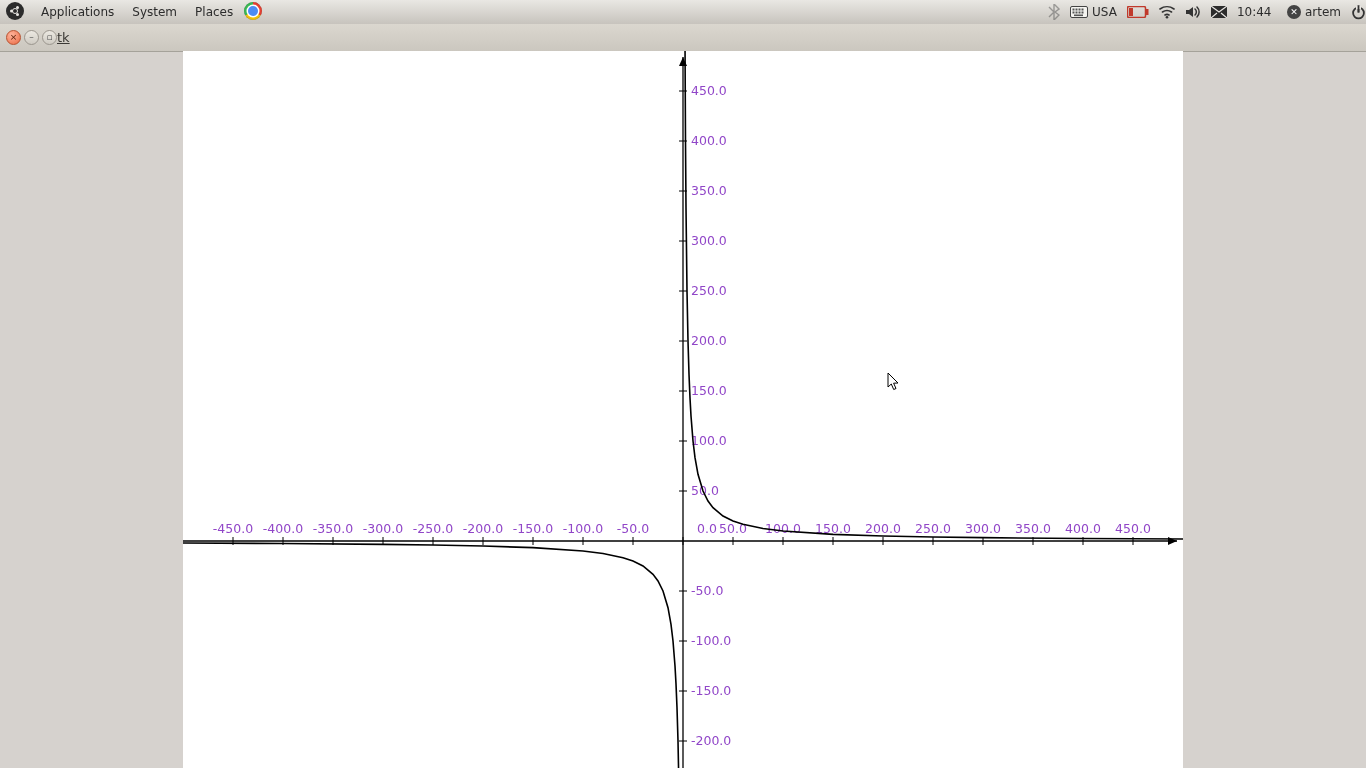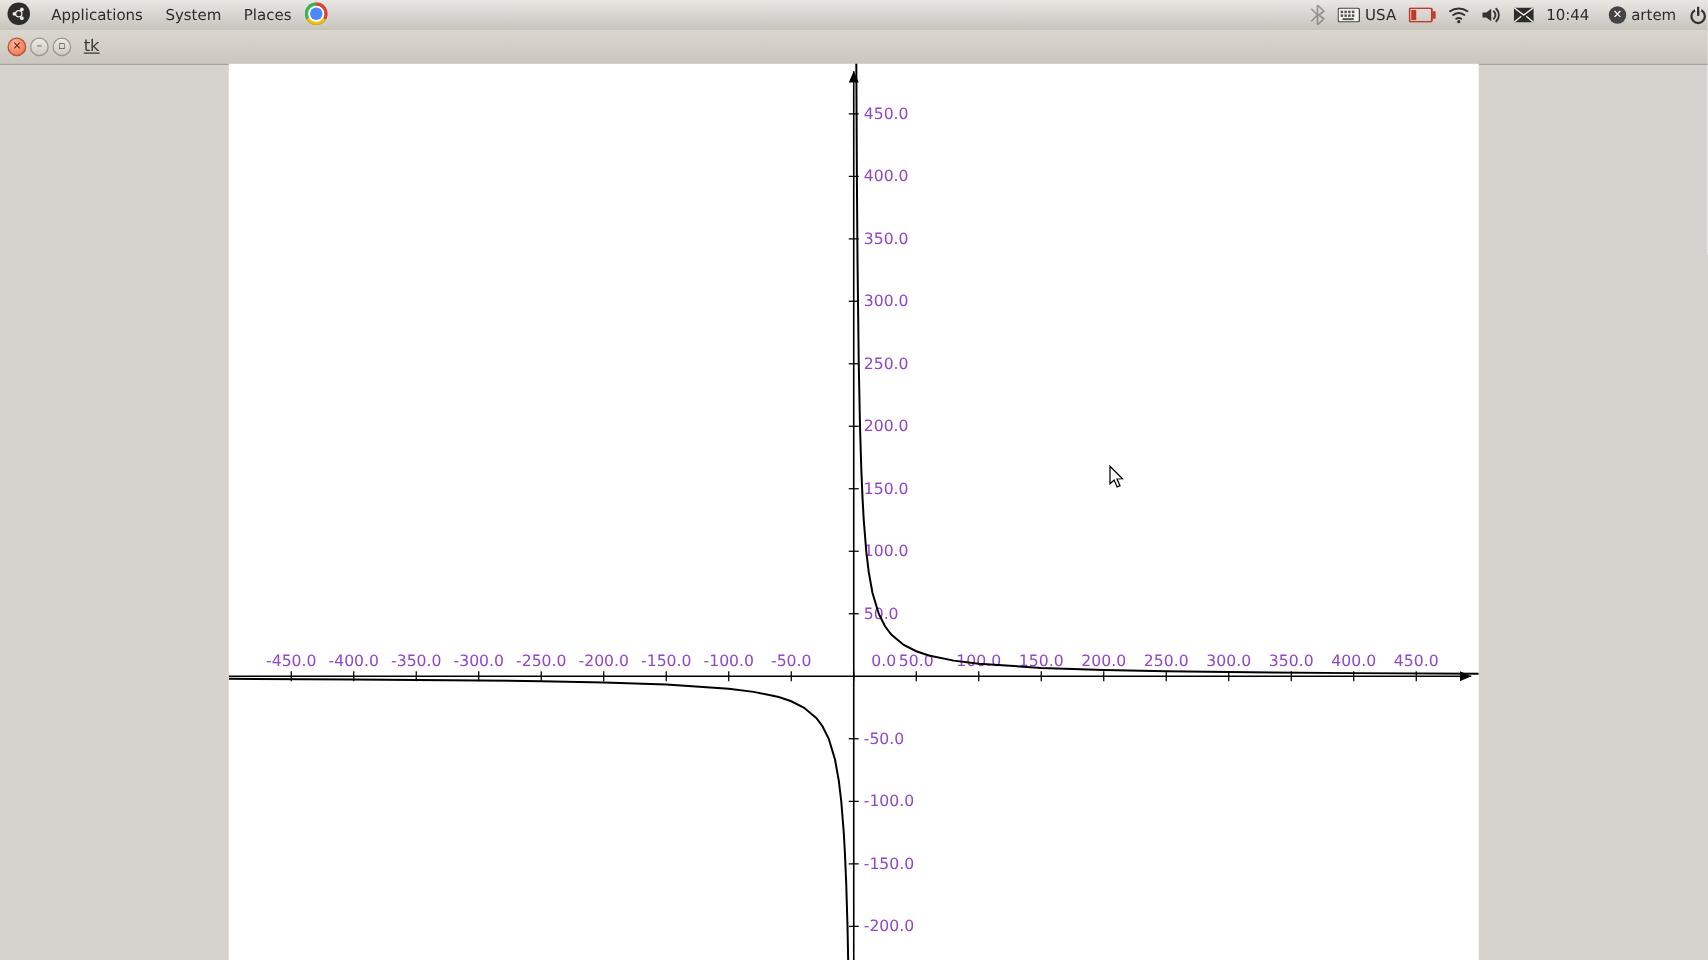--- a/index.html
+++ b/index.html
@@ -43,21 +43,21 @@
     display:flex;align-items:center;
     font-size:13px;color:#3b3935;user-select:none;}
   .winbtns{display:flex;gap:3px;padding-left:6px;}
   .winbtn{width:15px;height:15px;border-radius:50%;
     border:1px solid #9b968e;box-sizing:border-box;cursor:pointer;
     display:flex;align-items:center;justify-content:center;
     font-size:9px;line-height:1;color:#555;}
   .wb-close{background:radial-gradient(circle at 35% 30%,#ffb49b,#e96a44);
     border-color:#b85230;color:#5a1e07;}
   .wb-min,.wb-max{background:linear-gradient(#ece9e2,#cfcbc3);}
-  .title-text{margin-left:10px;text-decoration:underline;}
+  .title-text{text-decoration:underline;}
 
   
   .plot-wrap{position:absolute;top:51px;left:0;right:0;bottom:0;
     display:flex;justify-content:center;}
   .plot{width:1000px;height:100%;background:#fff;position:relative;}
   .plot svg{position:absolute;top:0;left:0;}
 
   .axis-label{fill:#9146c8;font-size:12.5px;
     font-family:"DejaVu Sans","Ubuntu",sans-serif;}
   .tick{stroke:#000;}

